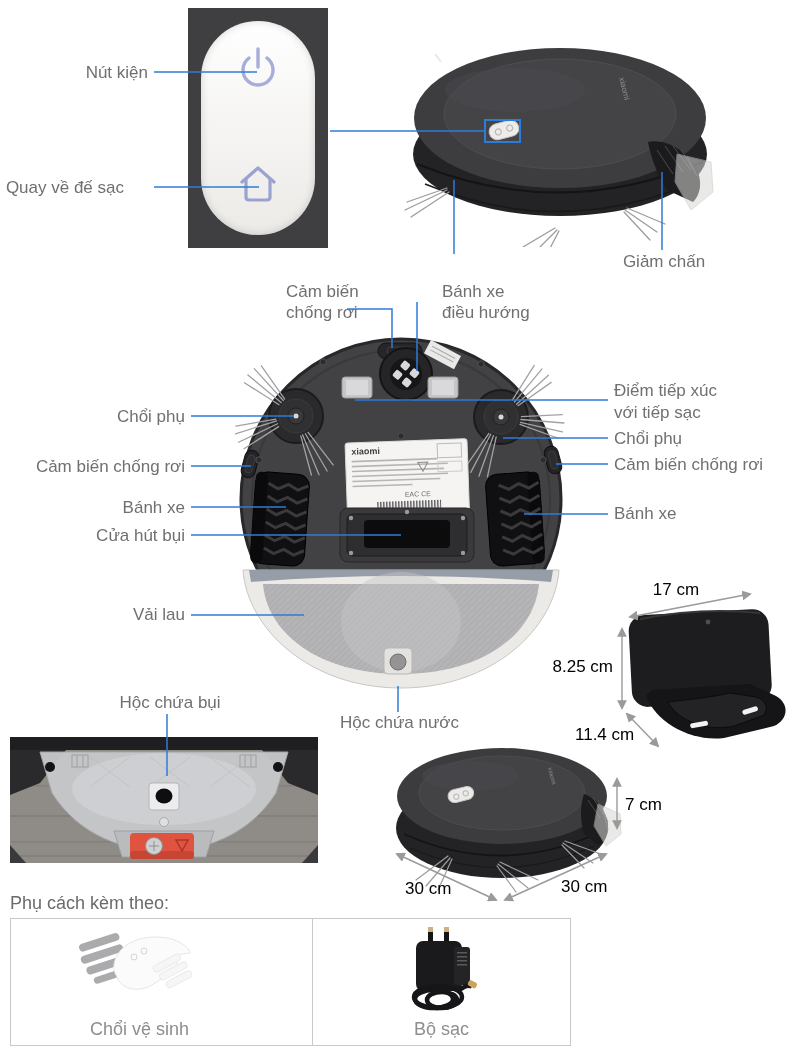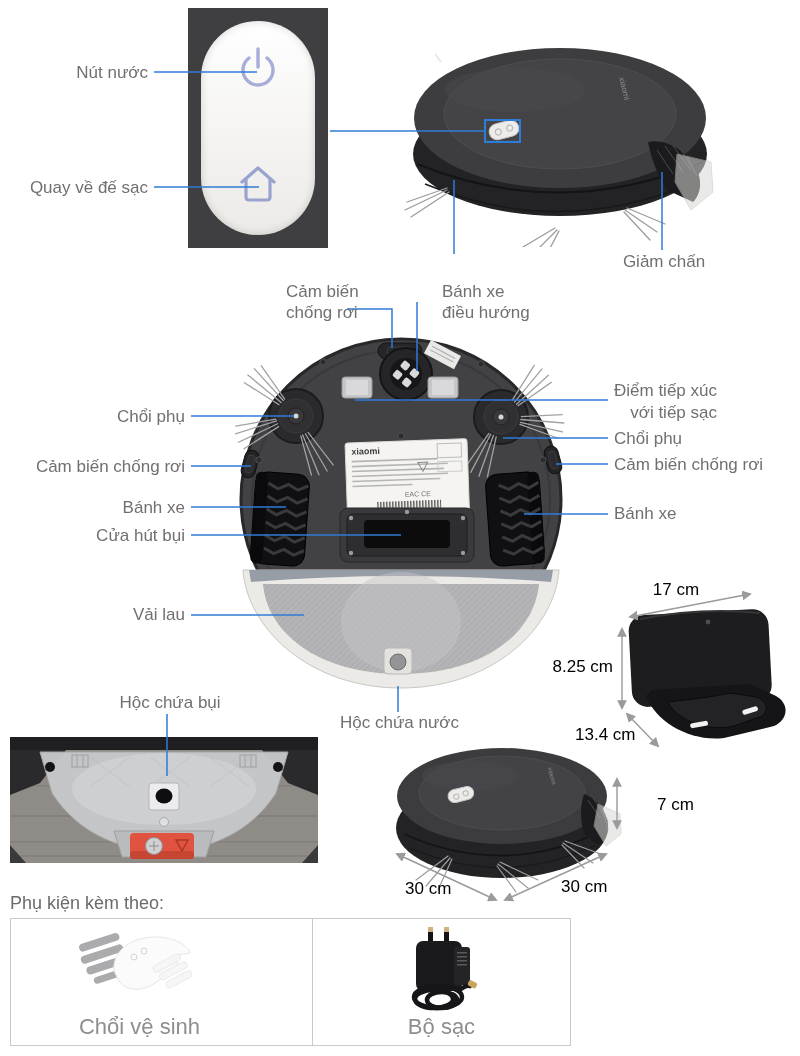--- a/index.html
+++ b/index.html
@@ -3,33 +3,33 @@
 <meta charset="utf-8">
 <style>
   html,body{margin:0;padding:0;background:#fff;}
   .stage{position:relative;width:800px;height:1056px;background:#fff;overflow:hidden;
          font-family:"Liberation Sans",sans-serif;}
   .art{position:absolute;z-index:1;}
   .overlay{position:absolute;left:0;top:0;z-index:5;pointer-events:none;}
   .lbl{position:absolute;font-size:17px;line-height:21px;color:#707070;white-space:nowrap;z-index:6;}
   .lbl.c{text-align:center;}
   .lbl.rt{text-align:right;}
-  .lbl.wide{line-height:22px;text-align:right;}
+  .lbl.wide{line-height:22px;}
   .dim{color:#000000;}
   .darkbox{position:absolute;left:188px;top:8px;width:140px;height:240px;background:#3f3f42;z-index:1;}
   .pillbtn{position:absolute;left:13px;top:13px;width:114px;height:214px;border-radius:57px;
            background:linear-gradient(180deg,#ffffff,#eceae7);box-shadow:inset 0 0 8px rgba(0,0,0,.16);}
   .picon{position:absolute;left:33px;}
   .acc-head{position:absolute;left:10px;top:893px;font-size:18px;color:#6b6b6b;z-index:6;}
   .acc{position:absolute;left:10px;top:918px;width:559px;height:126px;border:1px solid #c9c9c9;
        display:flex;z-index:2;background:#fff;}
   .acc .cell{flex:1;display:flex;flex-direction:column;align-items:center;justify-content:space-between;
              padding:6px 0 5px;}
   .acc .cell + .cell{border-left:1px solid #c9c9c9;margin-left:44px;}
-  .acc .clabel{font-size:22px;color:#8e8e8e;}
+  .acc .clabel{font-size:18px;color:#8e8e8e;}
 </style>
 </head>
 <body>
 
 <div class="stage">
 
   <div class="darkbox">
     <div class="pillbtn">
       <svg class="picon" style="top:22px" width="48" height="52" viewBox="0 0 48 52">
         <path d="M 15,15 A 15,15 0 1 0 33,15" fill="none" stroke="#a7add8" stroke-width="3.4" stroke-linecap="round"></path>
@@ -335,22 +335,22 @@
     <g stroke="#9a9a9a" stroke-width="1.4" fill="none">
       <line x1="630" y1="617" x2="750" y2="594" marker-start="url(#ah)" marker-end="url(#ah)"></line>
       <line x1="622" y1="629" x2="622" y2="708" marker-start="url(#ah)" marker-end="url(#ah)"></line>
       <line x1="627" y1="714" x2="658" y2="746" marker-start="url(#ah)" marker-end="url(#ah)"></line>
       <line x1="617" y1="779" x2="617" y2="828" marker-start="url(#ah)" marker-end="url(#ah)"></line>
       <line x1="397" y1="854" x2="496" y2="900" marker-start="url(#ah)" marker-end="url(#ah)"></line>
       <line x1="505" y1="900" x2="606" y2="854" marker-start="url(#ah)" marker-end="url(#ah)"></line>
     </g>
   </svg>
 
-  <div class="lbl rt" style="right:652px;top:62px">Nút nước</div>
-  <div class="lbl rt" style="right:652px;top:177px">Quay về đế sạc</div>
+  <div class="lbl rt" style="right:652px;top:62px">Nút kiện</div>
+  <div class="lbl rt" style="right:676px;top:177px">Quay về đế sạc</div>
   <div class="lbl c" style="left:604px;top:251px;width:120px">Giảm chấn</div>
 
   <div class="lbl" style="left:286px;top:281px">
     <span style="display:block">Cảm biến</span>
     <span style="display:block">chống rơi</span>
   </div>
   <div class="lbl" style="left:442px;top:281px">
     <span style="display:block">Bánh xe</span>
     <span style="display:block">điều hướng</span>
   </div>
@@ -367,26 +367,26 @@
   </div>
   <div class="lbl" style="left:614px;top:428px">Chổi phụ</div>
   <div class="lbl" style="left:614px;top:454px">Cảm biến chống rơi</div>
   <div class="lbl" style="left:614px;top:503px">Bánh xe</div>
 
   <div class="lbl c" style="left:90px;top:692px;width:160px">Hộc chứa bụi</div>
   <div class="lbl" style="left:340px;top:712px">Hộc chứa nước</div>
 
   <div class="lbl dim c" style="left:626px;top:579px;width:100px">17 cm</div>
   <div class="lbl dim rt" style="right:187px;top:656px">8.25 cm</div>
-  <div class="lbl dim" style="left:575px;top:724px">13.4 cm</div>
-  <div class="lbl dim" style="left:657px;top:794px">7 cm</div>
+  <div class="lbl dim" style="left:575px;top:724px">11.4 cm</div>
+  <div class="lbl dim" style="left:625px;top:794px">7 cm</div>
   <div class="lbl dim" style="left:405px;top:878px">30 cm</div>
   <div class="lbl dim" style="left:561px;top:876px">30 cm</div>
 
-  <div class="acc-head">Phụ kiện kèm theo:</div>
+  <div class="acc-head">Phụ cách kèm theo:</div>
   <div class="acc">
     <div class="cell">
       <svg width="140" height="80" viewBox="0 0 140 80">
         <g transform="translate(8,20) rotate(-18)" fill="#ababad">
           <rect x="0" y="0" width="42" height="8" rx="4"></rect>
           <rect x="-2" y="12" width="44" height="8" rx="4"></rect>
           <rect x="0" y="24" width="42" height="8" rx="4"></rect>
           <rect x="4" y="36" width="38" height="7" rx="3.5"></rect>
         </g>
         <path d="M 44,40 C 46,24 62,12 86,12 C 104,12 118,20 120,28 L 104,30 C 110,36 108,44 100,48 L 82,60 C 68,68 52,64 48,54 C 45,48 43,45 44,40 Z" fill="#fbfbfb" stroke="#e6e6e6"></path>

